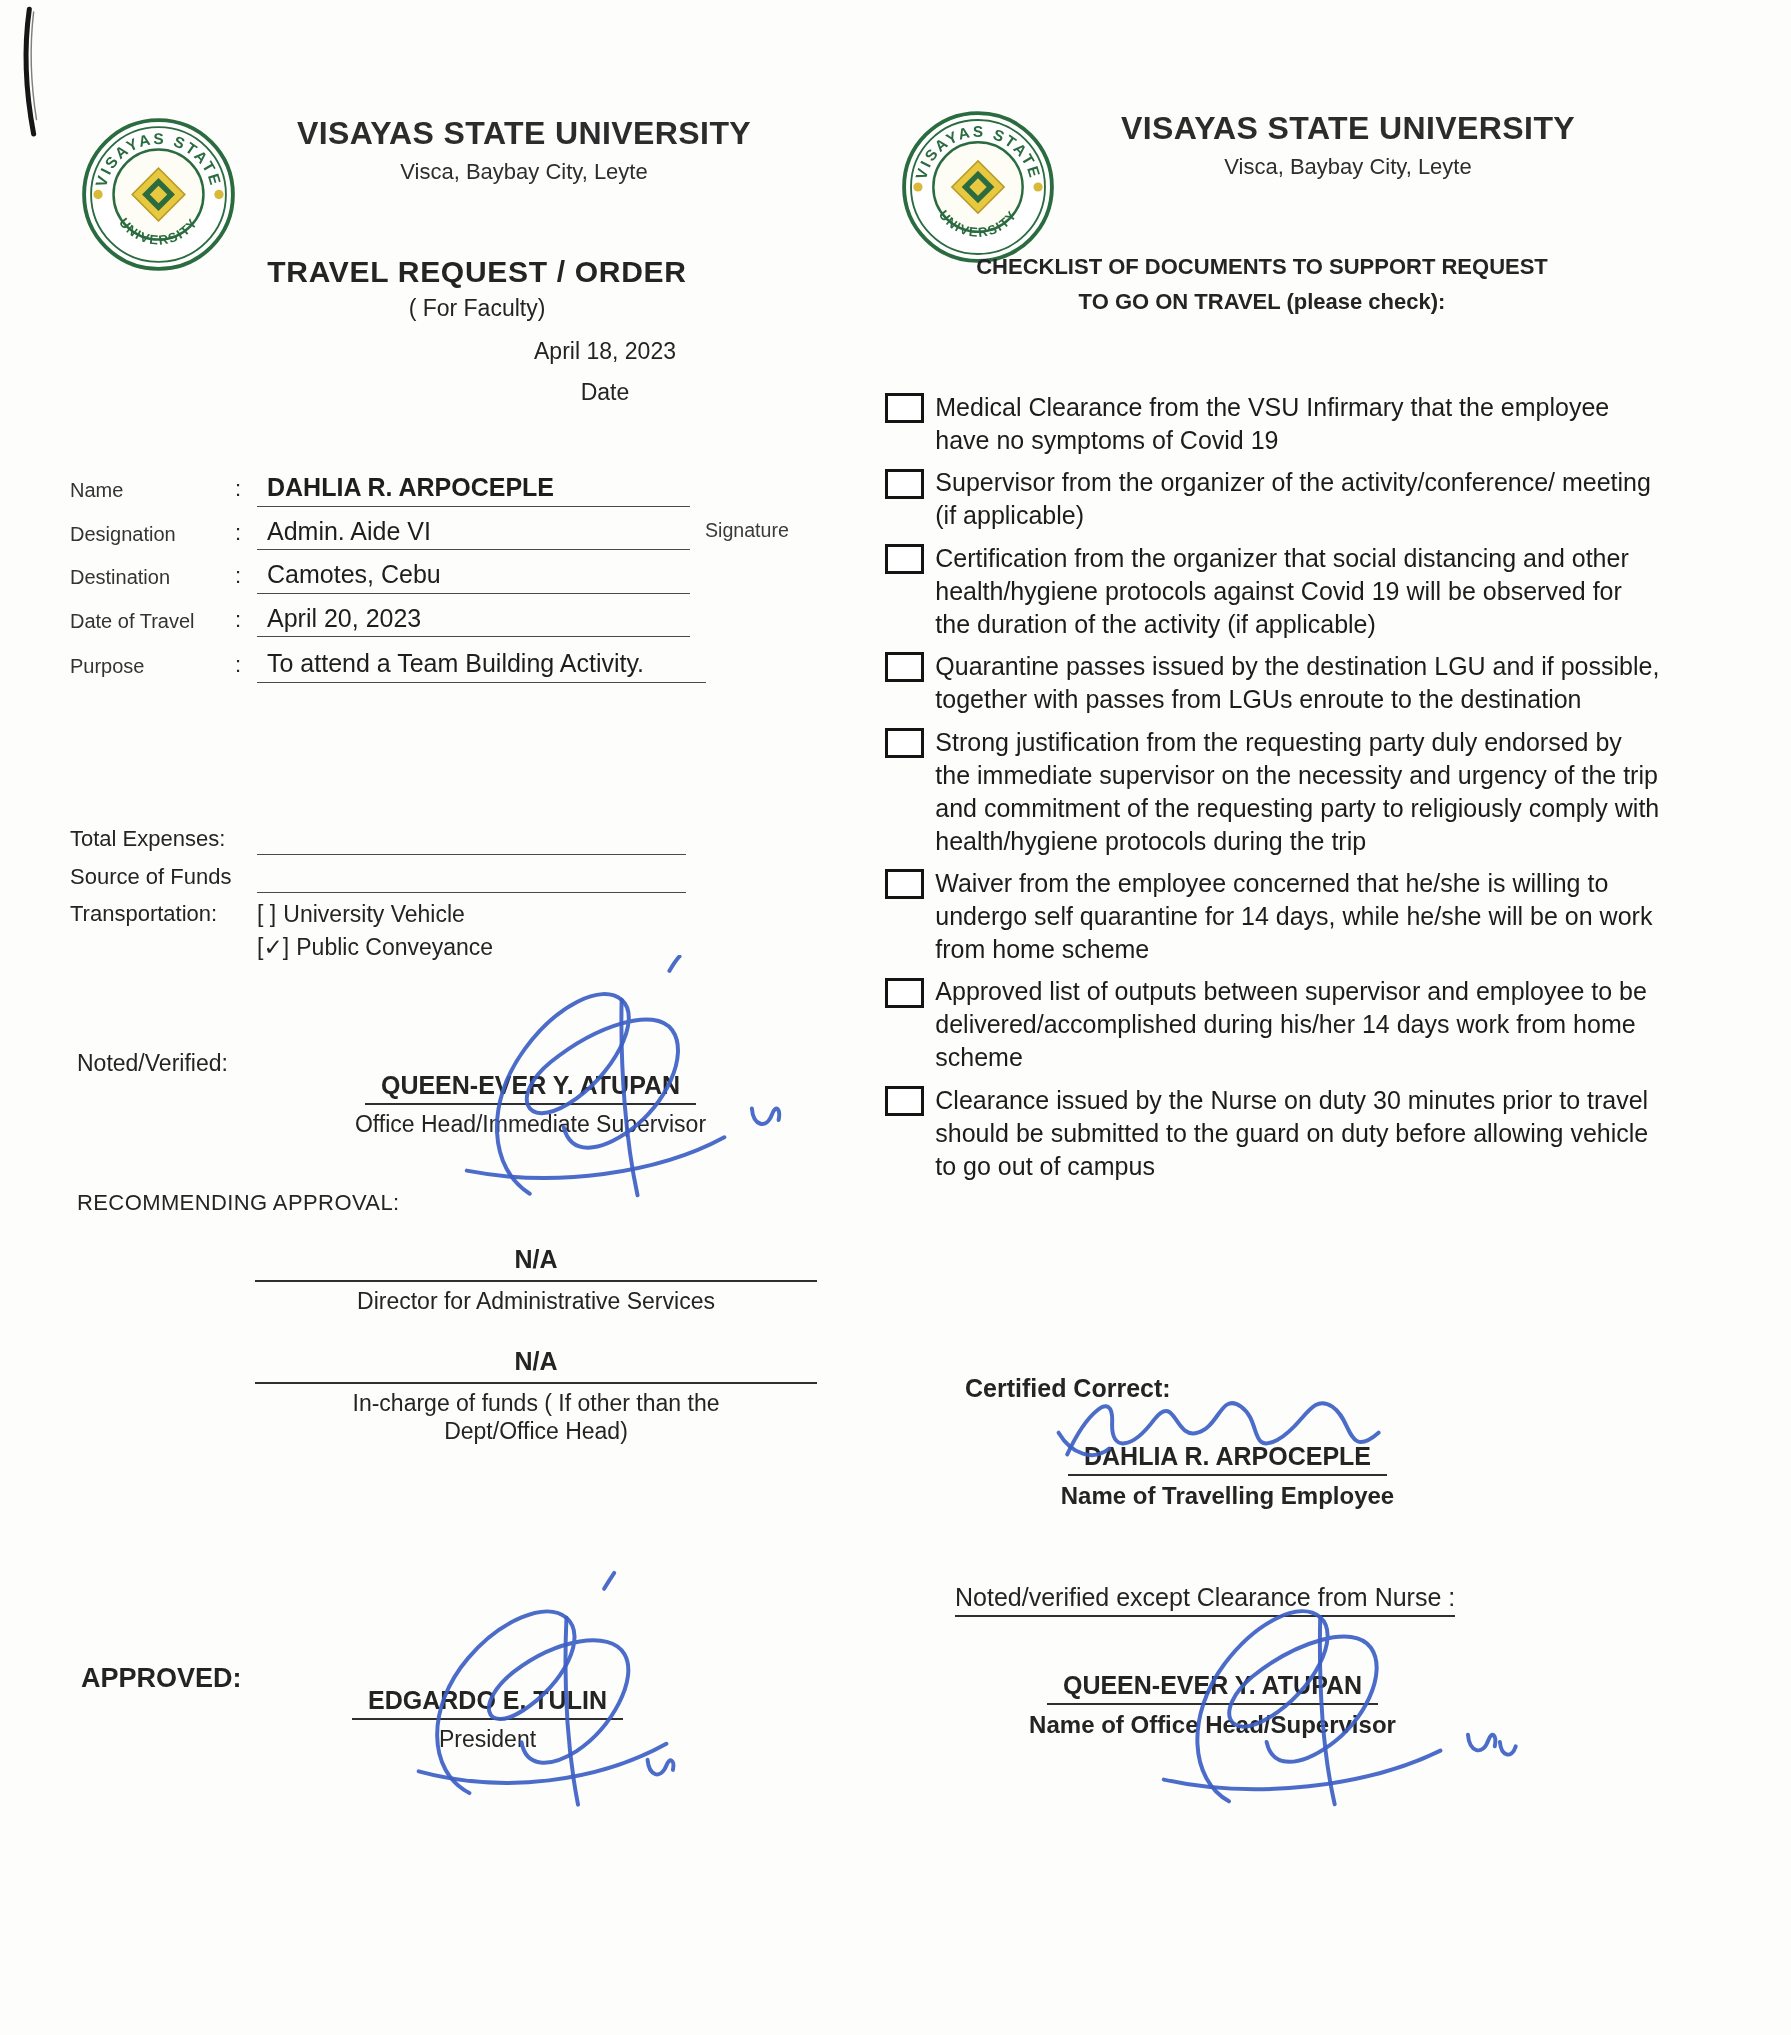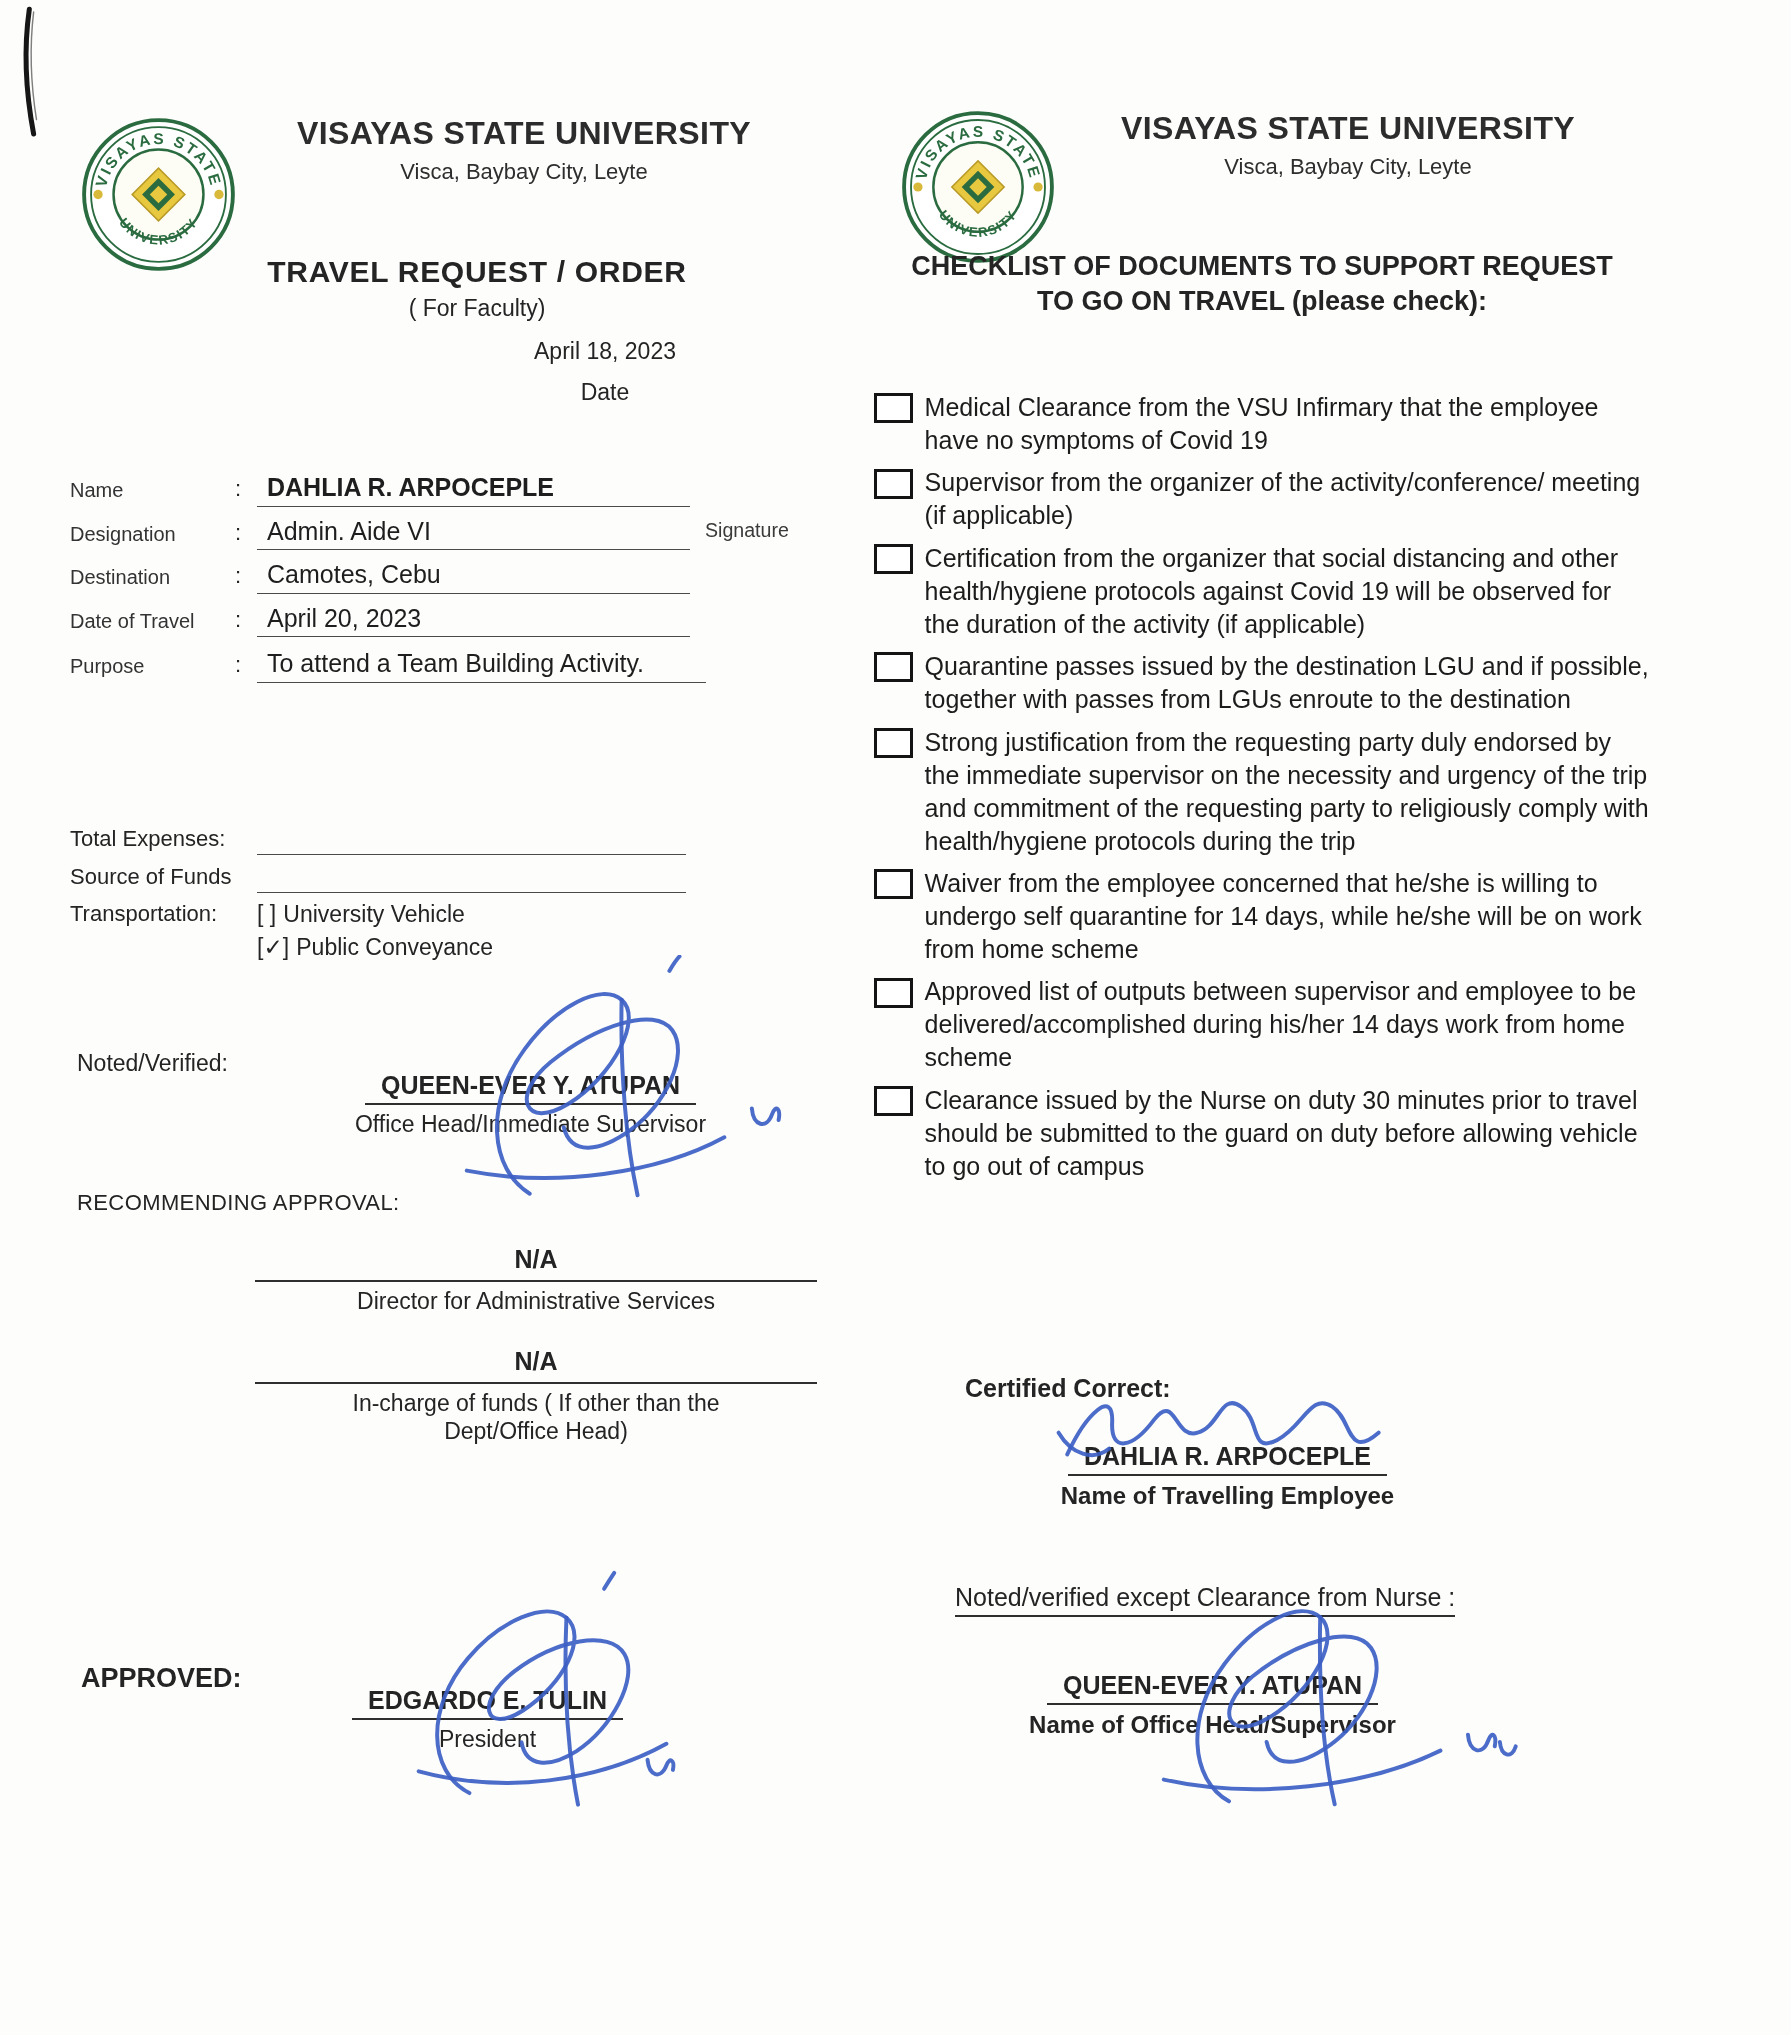--- a/index.html
+++ b/index.html
@@ -39,23 +39,23 @@
   .sig-name { display:inline-block; font-size:25px; font-weight:bold; border-bottom:2.2px solid #2f2f2f; padding:0 16px 2.9px; }
   .sig-title { font-size:23px; margin-top:5.8px; }
   .sig-title-bold { font-size:24px; font-weight:bold; margin-top:5.8px; }
 
   .na { font-size:25px; font-weight:bold; padding-bottom:5.8px; }
   .rule { border-top:2.2px solid #2f2f2f; }
   .role { font-size:23px; margin-top:5.8px; }
 
   .approved-label { font-size:27px; font-weight:bold; }
 
-  .chk-title { font-size:27px; font-weight:bold; line-height:35px; }
-
-  .check-item { display:flex; align-items:flex-start; margin-bottom:9.4px; }
+  .chk-title { font-size:22px; font-weight:bold; line-height:35px; }
+
+  .check-item { display:flex; align-items:flex-start; margin-bottom:9.4px;justify-content:center; }
   .checkbox { width:39px; height:30px; border:3.6px solid #141414; margin-right:11.6px; margin-top:2.2px; flex:none; background:#fff; }
   .check-text { font-size:25px; line-height:33px; width:725px; color:#1c1c1c; }
 
   .certified-label { font-size:25px; font-weight:bold; }
   .underlined { font-size:25px; border-bottom:2.2px solid #2f2f2f; padding-bottom:3.6px; }
 
   .sig-svg { position:absolute; pointer-events:none; }
   .sig-svg path { fill:none; stroke:#3d5fc4; stroke-width:5.5; stroke-linecap:round; stroke-linejoin:round; opacity:0.92; }
 </style>
 </head>

